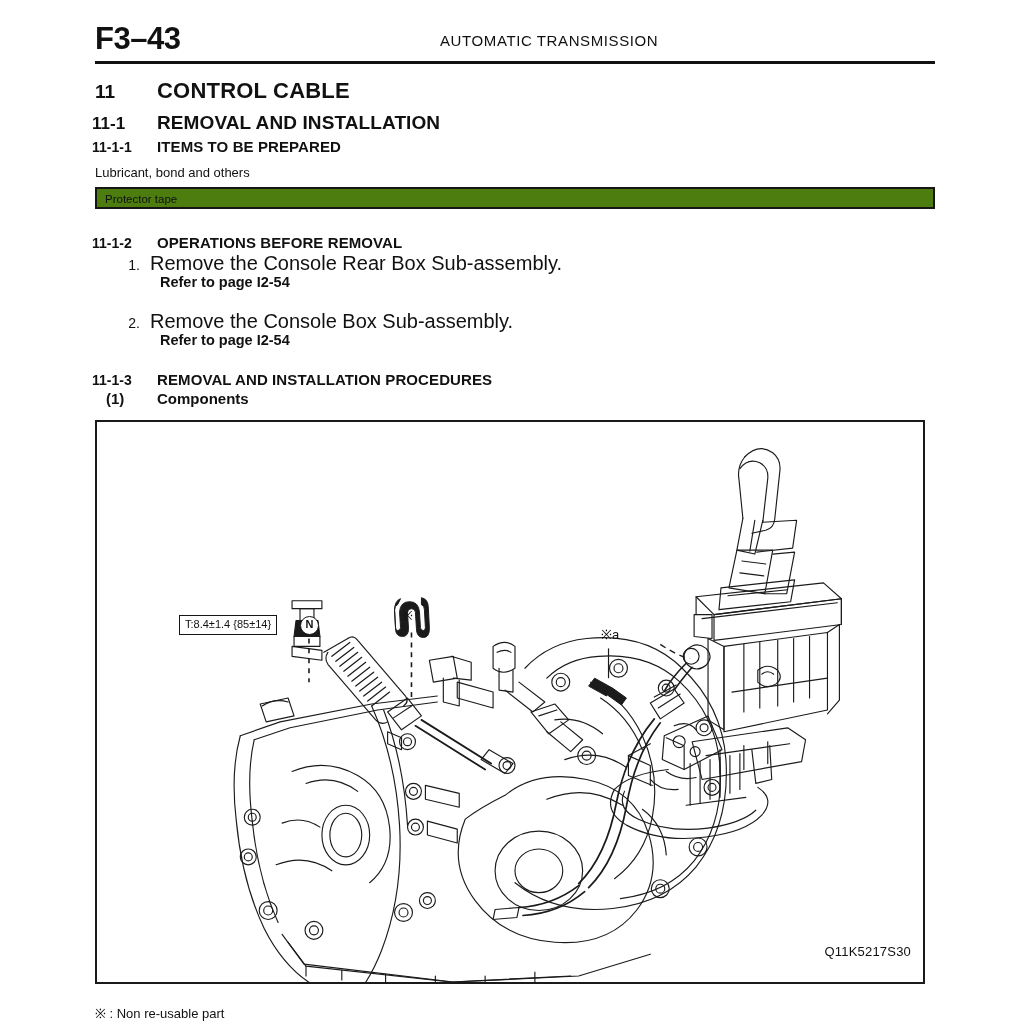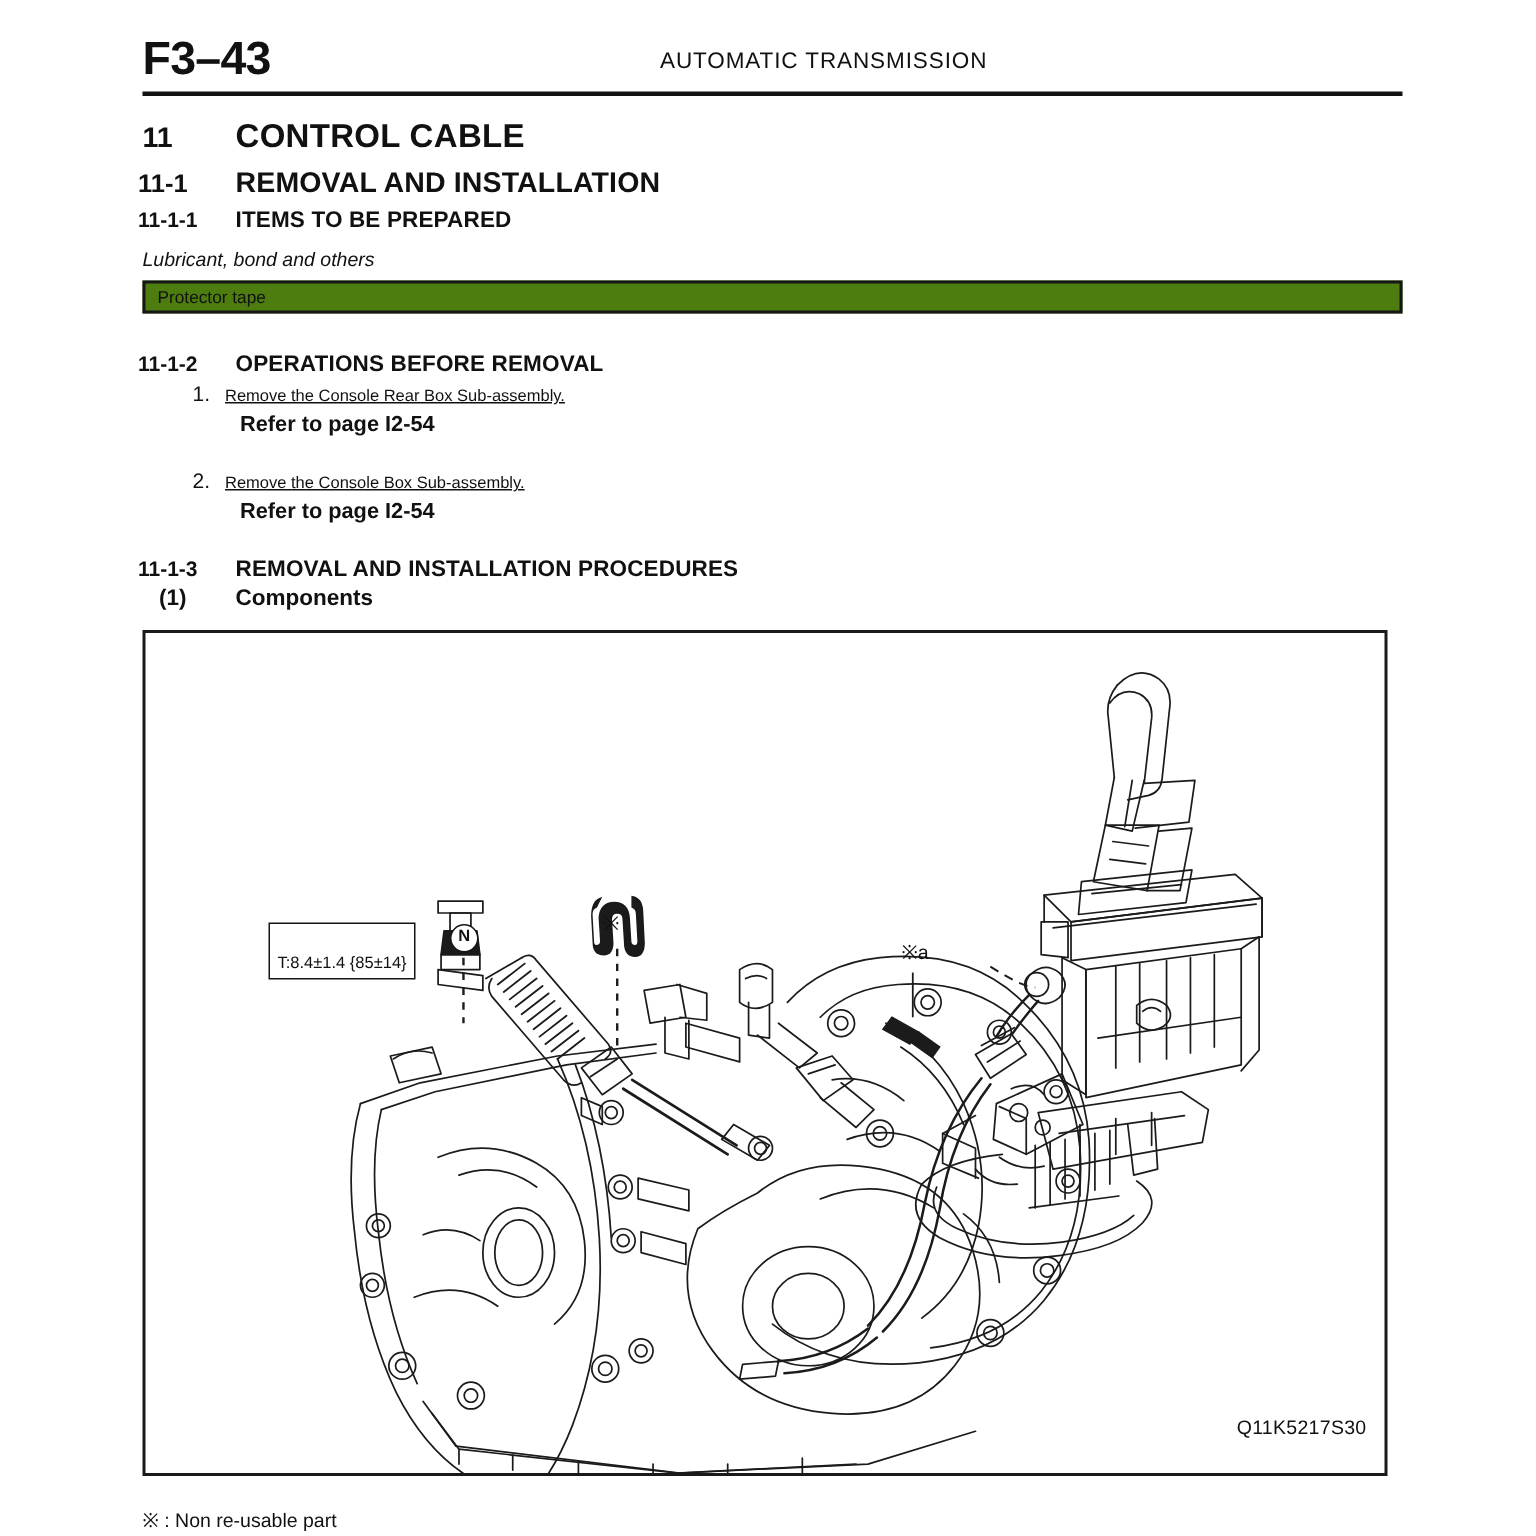--- a/index.html
+++ b/index.html
@@ -107,21 +107,20 @@
   .h3-row-b { left: 92px; top: 234px; }
   .h3-row-c { left: 92px; top: 371px; }
 
   
   .items-caption {
     position: absolute;
     left: 95px;
     top: 165px;
     font-size: 13px;
     line-height: 16px;
-    font-style: italic;
   }
   .items-table {
     position: absolute;
     left: 95px;
     top: 187px;
     width: 840px;
     height: 22px;
     border: 2px solid #161616;
     box-sizing: border-box;
     background: #4d7c0f;
@@ -149,23 +148,22 @@
   }
   .step-num {
     font-size: 14px;
     width: 32px;
     display: inline-block;
     text-align: right;
     padding-right: 10px;
     box-sizing: border-box;
   }
   .step-text {
-    font-size: 11px;
+    font-size: 20px;
     line-height: 19px;
-    text-decoration: underline;
   }
   .step-ref {
     font-size: 14.5px;
     font-weight: bold;
     line-height: 19px;
     margin-left: 42px;
     display: block;
   }
 
   .sub-row { left: 106px; top: 390px; }
@@ -208,21 +206,21 @@
     line-height: 13px;
   }
 
   
   .torque-box {
     position: absolute;
     left: 82px;
     top: 193px;
     border: 1.6px solid #151515;
     background: #ffffff;
-    padding: 20px 5px 3px 5px;
+    padding: 2px 5px 3px 5px;
     font-size: 11px;
     line-height: 13px;
     white-space: nowrap;
   }
   .circle-mark {
     position: absolute;
     left: 203px;
     top: 194px;
     width: 17px;
     height: 17px;

